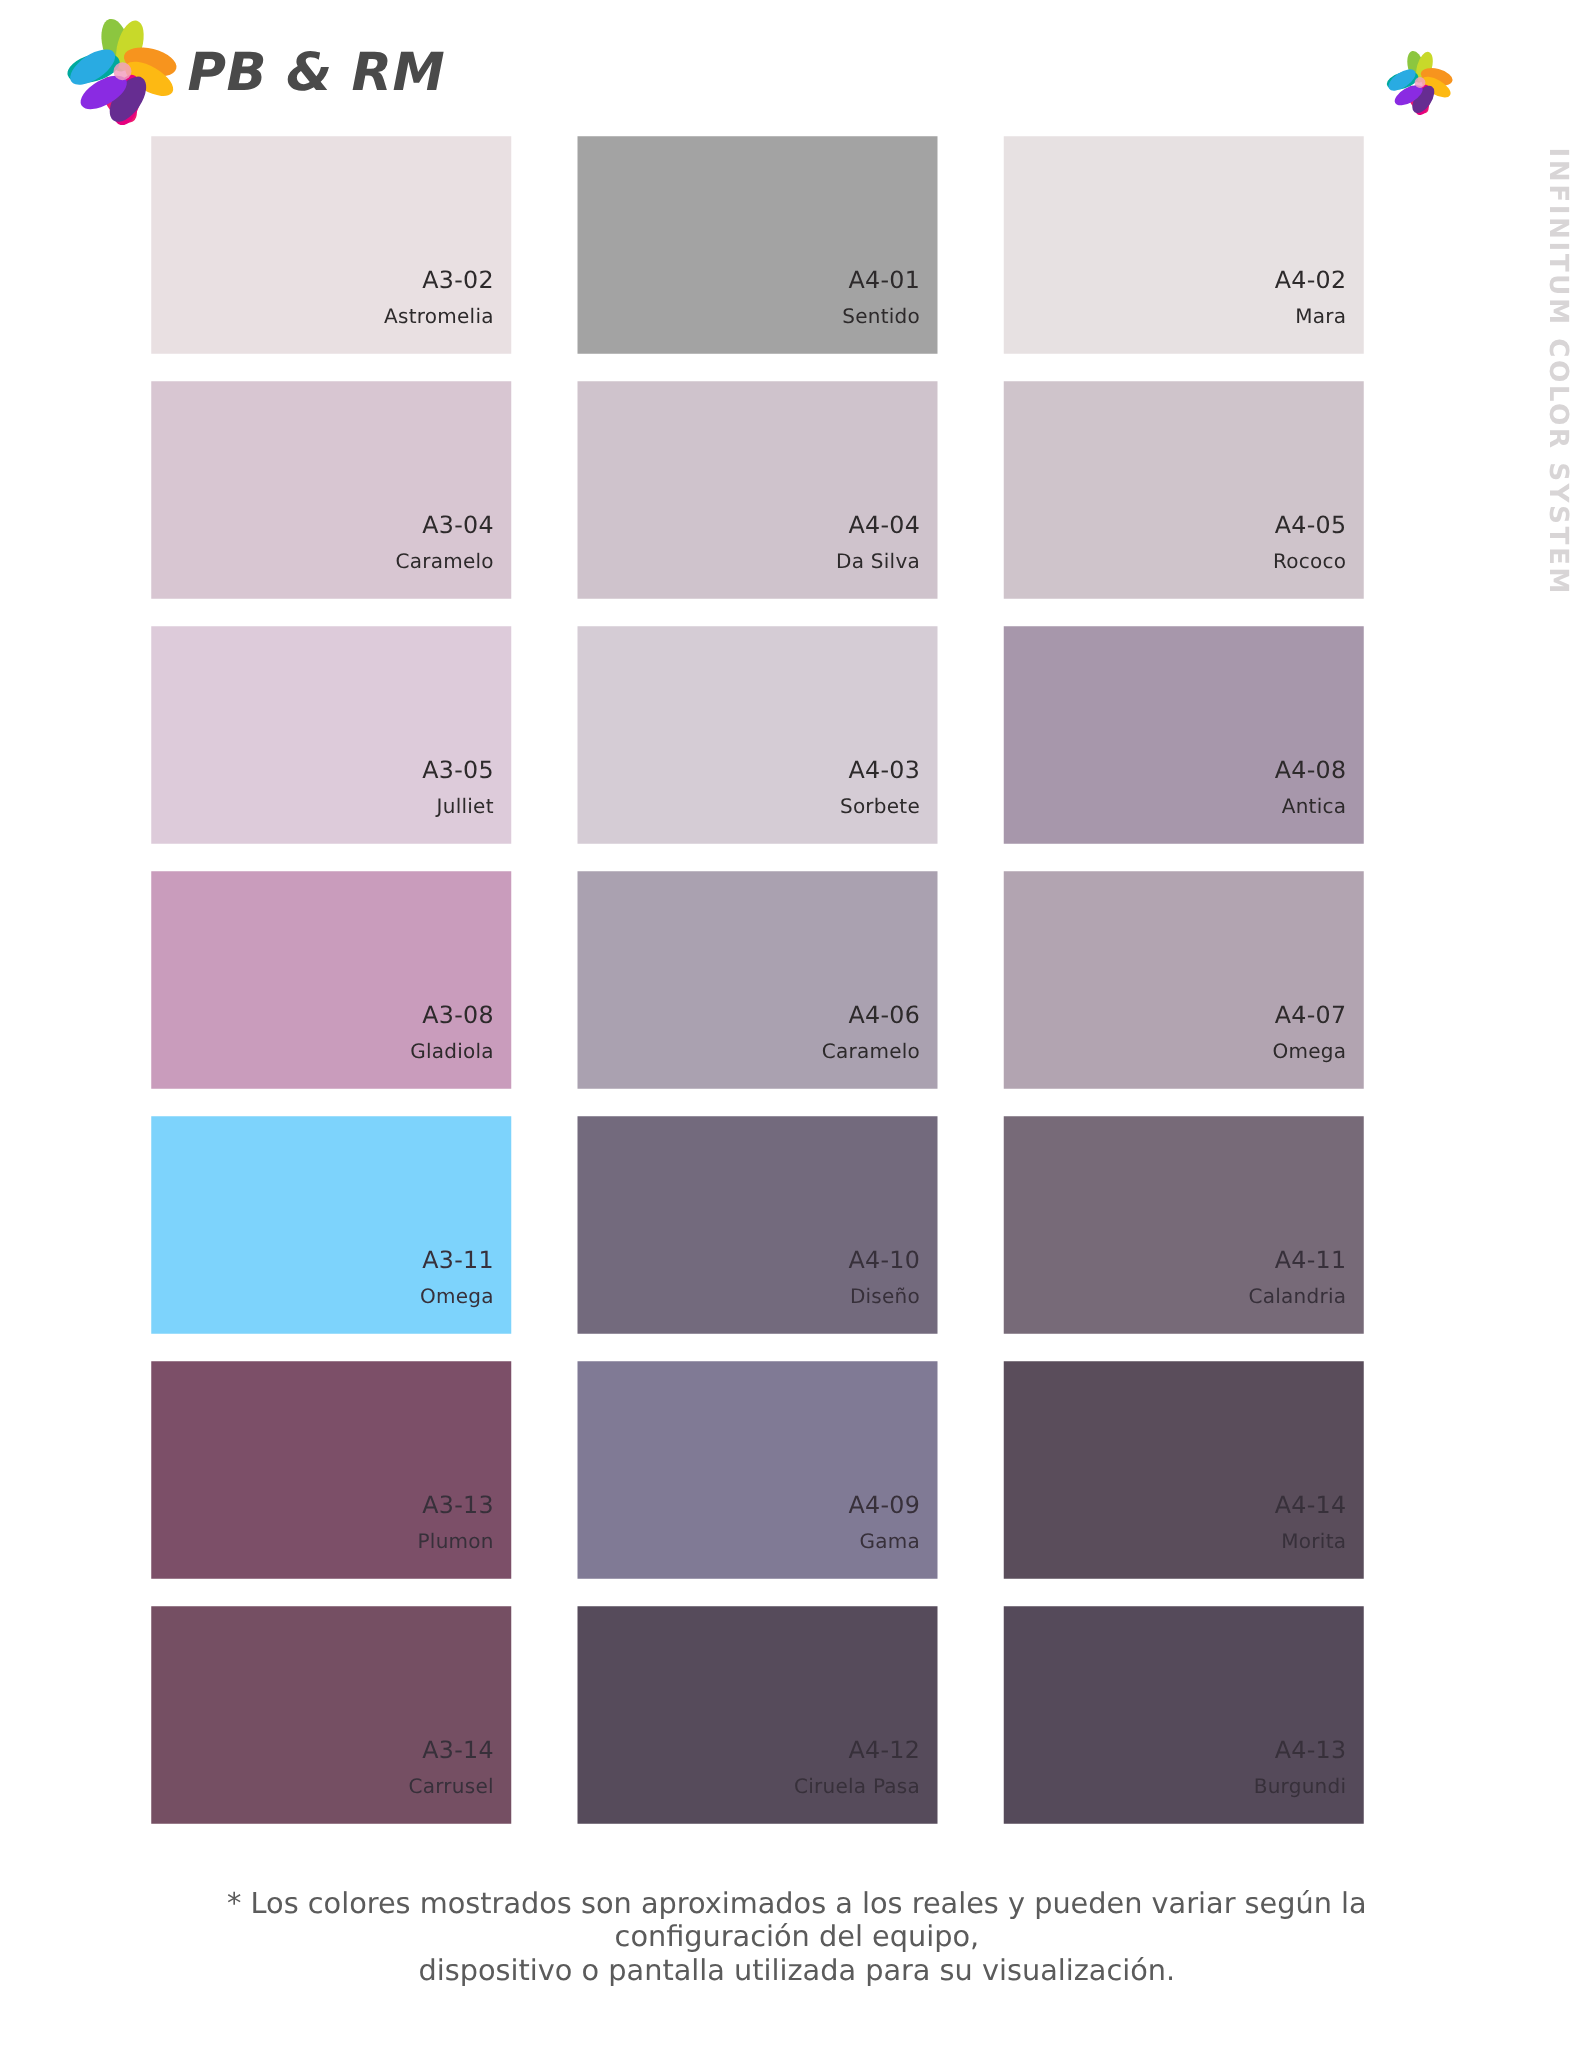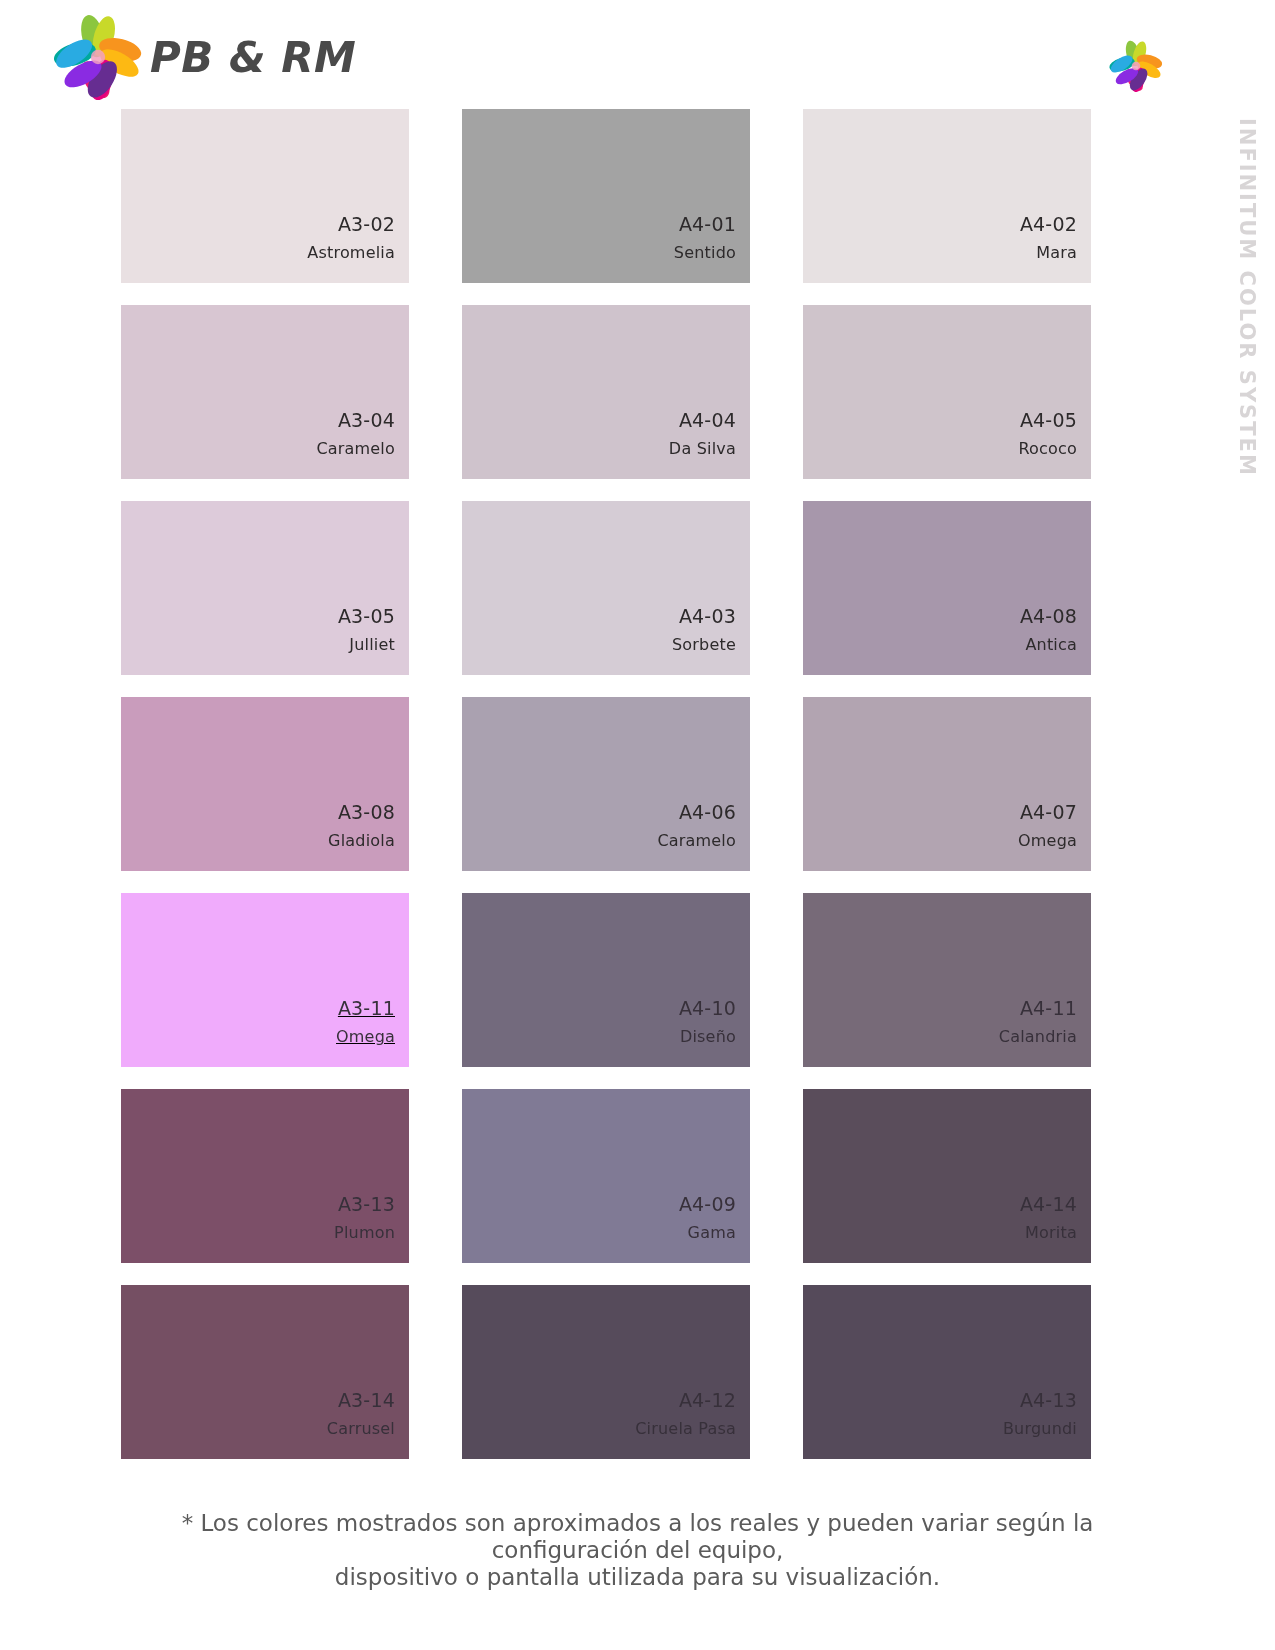--- a/index.html
+++ b/index.html
@@ -229,21 +229,21 @@
         <div class="name">Gladiola</div>
       </div>
       <div class="swatch" style="background: rgb(170, 161, 176);">
         <div class="code">A4-06</div>
         <div class="name">Caramelo</div>
       </div>
       <div class="swatch" style="background: rgb(178, 164, 177);">
         <div class="code">A4-07</div>
         <div class="name">Omega</div>
       </div>
-      <div class="swatch dark" style="background: #f0abfc; text-decoration: underline;">
+      <div class="swatch dark" style="background: #7dd3fc;">
         <div class="code">A3-11</div>
         <div class="name">Omega</div>
       </div>
       <div class="swatch dark" style="background: rgb(115, 106, 125);">
         <div class="code">A4-10</div>
         <div class="name">Diseño</div>
       </div>
       <div class="swatch dark" style="background: rgb(119, 106, 120);">
         <div class="code">A4-11</div>
         <div class="name">Calandria</div>

